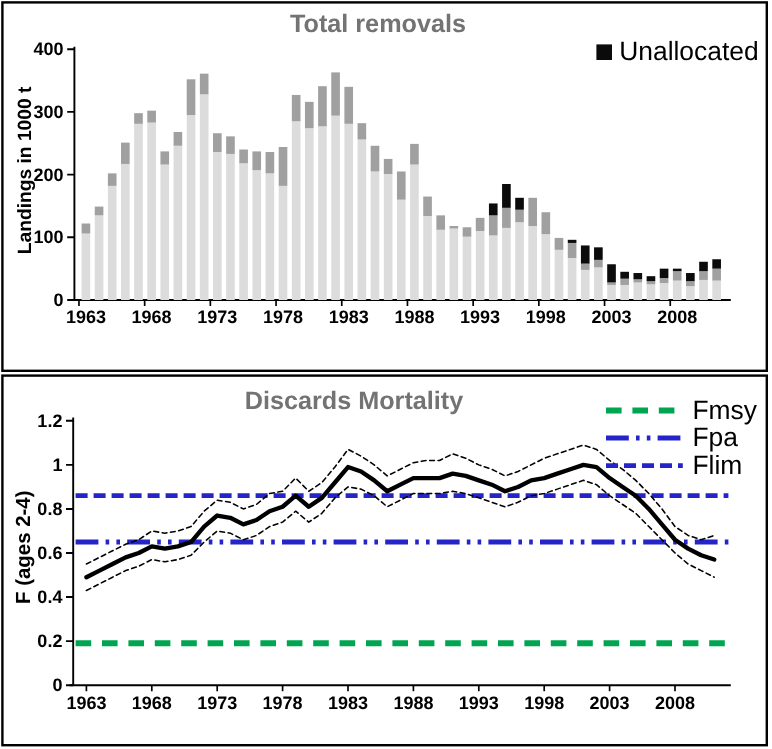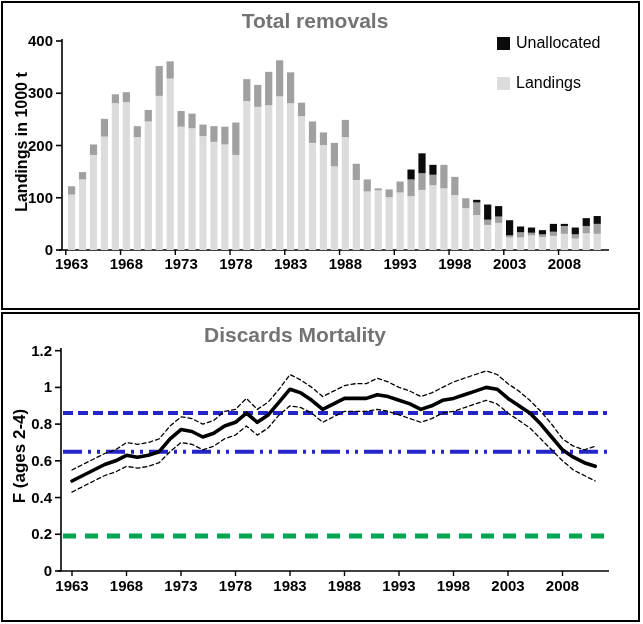--- a/index.html
+++ b/index.html
@@ -22,21 +22,21 @@
   #title-bottom { left:92px; top:9px; }
   .y-title {
     position:absolute; width:230px; text-align:center; font-weight:bold; color:#000;
     transform:rotate(-90deg); transform-origin:center;
   }
   #ytitle-top { left:-96px; top:130px; font-size:16px; }
   #ytitle-bottom { left:-98px; top:132px; font-size:17px; }
   #legend-top { position:absolute; left:494px; top:20px; }
   .lg-row { display:flex; align-items:center; height:40px; }
   .sw { width:13px; height:13px; margin-right:6px; flex:0 0 auto; }
-  .lg-label { font-size:16px; color:#000; white-space:nowrap; }
+  .lg-label { font-size:22px; color:#000; white-space:nowrap; }
   #legend-bottom { position:absolute; left:500px; top:16px; }
   .lg-row2 { display:flex; align-items:center; height:23px; }
   .ls { width:68px; height:12px; margin-right:6px; flex:0 0 auto; }
 </style>
 </head>
 <body>
 
 <div class="panel" id="panel-top">
   <svg class="plot" id="top-svg" width="635" height="305" viewBox="0 0 635 305">
       <line x1="59" y1="36" x2="59" y2="247" stroke="#000" stroke-width="1.6"></line>
@@ -190,24 +190,20 @@
 
   <div class="chart-title" id="title-top">Total removals</div>
 
   <div class="y-title" id="ytitle-top">Landings in 1000 t</div>
 
   <div id="legend-top">
     <div class="lg-row">
       <span class="sw" id="sw-unallocated" style="background: rgb(11, 11, 11);"></span>
       <span class="lg-label">Unallocated</span>
     </div>
-    <div class="lg-row">
-      <span class="sw" id="sw-landings" style="background: rgb(220, 220, 220);"></span>
-      <span class="lg-label">Landings</span>
-    </div>
   </div>
 </div>
 
 <div class="panel" id="panel-bottom">
   <svg class="plot" id="bottom-svg" width="635" height="306" viewBox="0 0 635 306">
       <line x1="60" y1="222.11599999999999" x2="604" y2="222.11599999999999" stroke="#00a551" stroke-width="5" stroke-dasharray="13 9"></line>
       <line x1="60" y1="137.66" x2="604" y2="137.66" stroke="#2424c8" stroke-width="4" stroke-dasharray="19 6 3 6 3 6"></line>
       <line x1="60" y1="99.10400000000001" x2="604" y2="99.10400000000001" stroke="#2424c8" stroke-width="4" stroke-dasharray="10 5"></line>
       <line x1="58" y1="34" x2="58" y2="257" stroke="#000" stroke-width="1.6"></line>
       <line x1="55" y1="257" x2="606" y2="257" stroke="#000" stroke-width="1.6"></line>
@@ -247,13 +243,33 @@
       <text x="559.5" y="277" text-anchor="middle" font-size="15" font-weight="bold" fill="#000" font-family="Liberation Sans, sans-serif">2008</text>
       <polyline points="69.0,156.0 79.9,150.5 90.8,145.0 101.7,139.5 112.6,135.8 123.5,128.5 134.4,130.3 145.3,128.5 156.2,124.8 167.1,112.0 178.0,102.8 188.9,104.6 199.8,110.1 210.7,106.4 221.6,97.3 232.5,95.4 243.4,84.4 254.3,95.4 265.2,88.1 276.1,75.2 287.0,60.5 297.9,66.1 308.8,73.4 319.7,82.6 330.6,77.1 341.5,71.6 352.4,69.7 363.3,69.7 374.2,64.2 385.1,67.9 396.0,73.4 406.9,77.1 417.8,82.6 428.7,78.9 439.6,73.4 450.5,67.9 461.4,64.2 472.3,60.5 483.2,56.9 494.1,60.5 505.0,69.7 515.9,77.1 526.8,86.3 537.7,97.3 548.6,110.1 559.5,124.8 570.4,132.2 581.3,135.8 592.2,132.2" fill="none" stroke="#000000" stroke-linejoin="round" stroke-linecap="round" stroke-width="1.3" stroke-dasharray="4 3"></polyline>
       <polyline points="69.0,178.1 79.9,172.5 90.8,167.0 101.7,161.5 112.6,157.9 123.5,152.3 134.4,154.2 145.3,152.3 156.2,148.7 167.1,137.7 178.0,128.5 188.9,130.3 199.8,135.8 210.7,132.2 221.6,124.8 232.5,121.1 243.4,112.0 254.3,121.1 265.2,113.8 276.1,100.9 287.0,91.8 297.9,93.6 308.8,99.1 319.7,108.3 330.6,102.8 341.5,97.3 352.4,97.3 363.3,97.3 374.2,95.4 385.1,97.3 396.0,100.9 406.9,104.6 417.8,108.3 428.7,104.6 439.6,99.1 450.5,97.3 461.4,93.6 472.3,89.9 483.2,86.3 494.1,89.9 505.0,99.1 515.9,106.4 526.8,113.8 537.7,124.8 548.6,135.8 559.5,146.8 570.4,156.0 581.3,161.5 592.2,167.0" fill="none" stroke="#000000" stroke-linejoin="round" stroke-linecap="round" stroke-width="1.3" stroke-dasharray="4 3"></polyline>
       <polyline points="69.0,167.0 79.9,161.5 90.8,156.0 101.7,150.5 112.6,146.8 123.5,141.3 134.4,143.2 145.3,141.3 156.2,137.7 167.1,124.8 178.0,115.6 188.9,117.5 199.8,123.0 210.7,119.3 221.6,112.0 232.5,108.3 243.4,99.1 254.3,108.3 265.2,100.9 276.1,88.1 287.0,75.2 297.9,78.9 308.8,86.3 319.7,95.4 330.6,89.9 341.5,84.4 352.4,84.4 363.3,84.4 374.2,80.7 385.1,82.6 396.0,86.3 406.9,89.9 417.8,95.4 428.7,91.8 439.6,86.3 450.5,84.4 461.4,80.7 472.3,77.1 483.2,73.4 494.1,75.2 505.0,84.4 515.9,91.8 526.8,99.1 537.7,110.1 548.6,123.0 559.5,135.8 570.4,143.2 581.3,148.7 592.2,152.3" fill="none" stroke="#000000" stroke-linejoin="round" stroke-linecap="round" stroke-width="3.6"></polyline>
     </svg>
 
   <div class="chart-title" id="title-bottom">Discards Mortality</div>
 
   <div class="y-title" id="ytitle-bottom">F (ages 2-4)</div>
 
+  <div id="legend-bottom">
+    <div class="lg-row2">
+      <svg class="ls">
+          <line class="lsl" x1="2" y1="6" x2="66" y2="6" stroke="#00a551" stroke-width="5" stroke-dasharray="13 9"></line>
+        </svg>
+      <span class="lg-label">Fmsy</span>
+    </div>
+    <div class="lg-row2">
+      <svg class="ls">
+          <line class="lsl" x1="2" y1="6" x2="66" y2="6" stroke="#2424c8" stroke-width="4" stroke-dasharray="19 6 3 6 3 6"></line>
+        </svg>
+      <span class="lg-label">Fpa</span>
+    </div>
+    <div class="lg-row2">
+      <svg class="ls">
+          <line class="lsl" x1="2" y1="6" x2="66" y2="6" stroke="#2424c8" stroke-width="4" stroke-dasharray="10 5"></line>
+        </svg>
+      <span class="lg-label">Flim</span>
+    </div>
+  </div>
 </div>
 
 </body></html>

